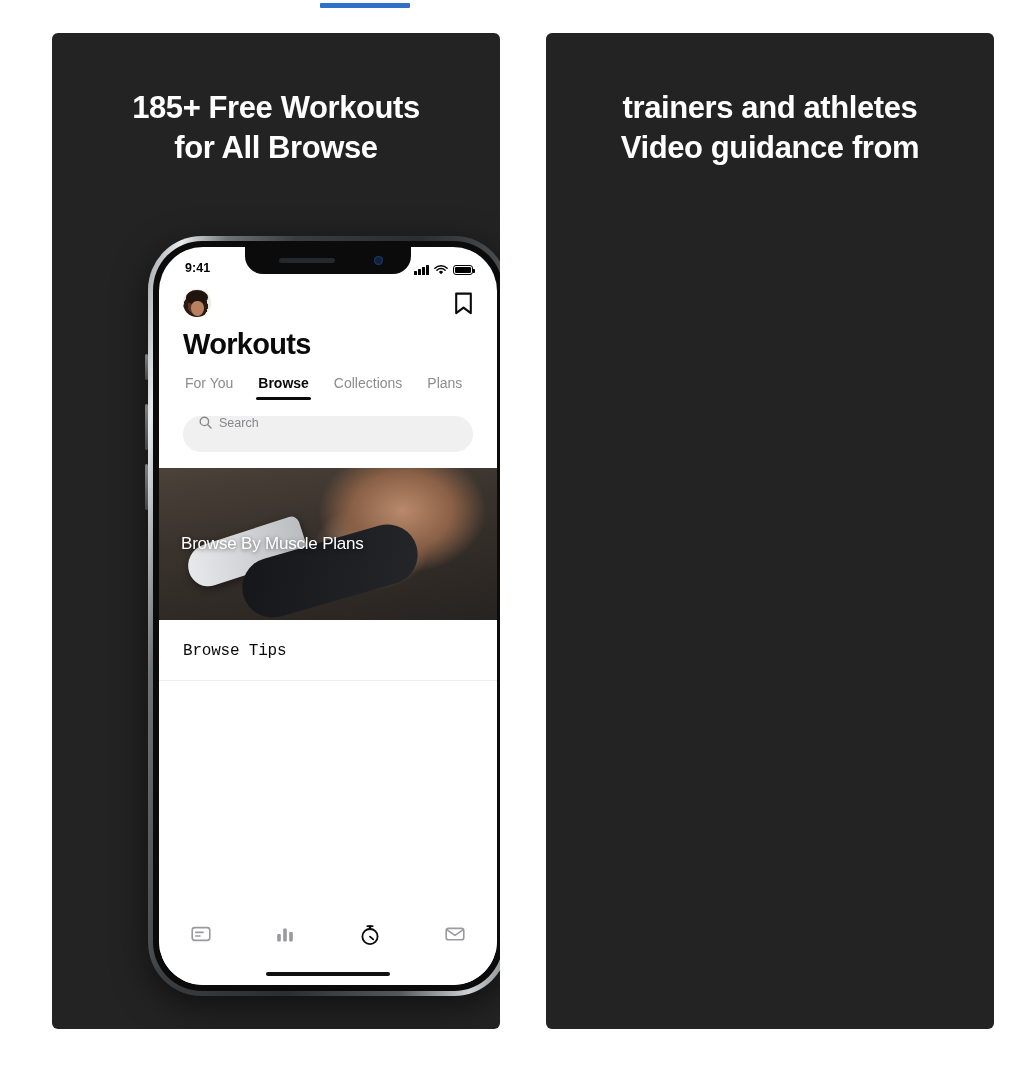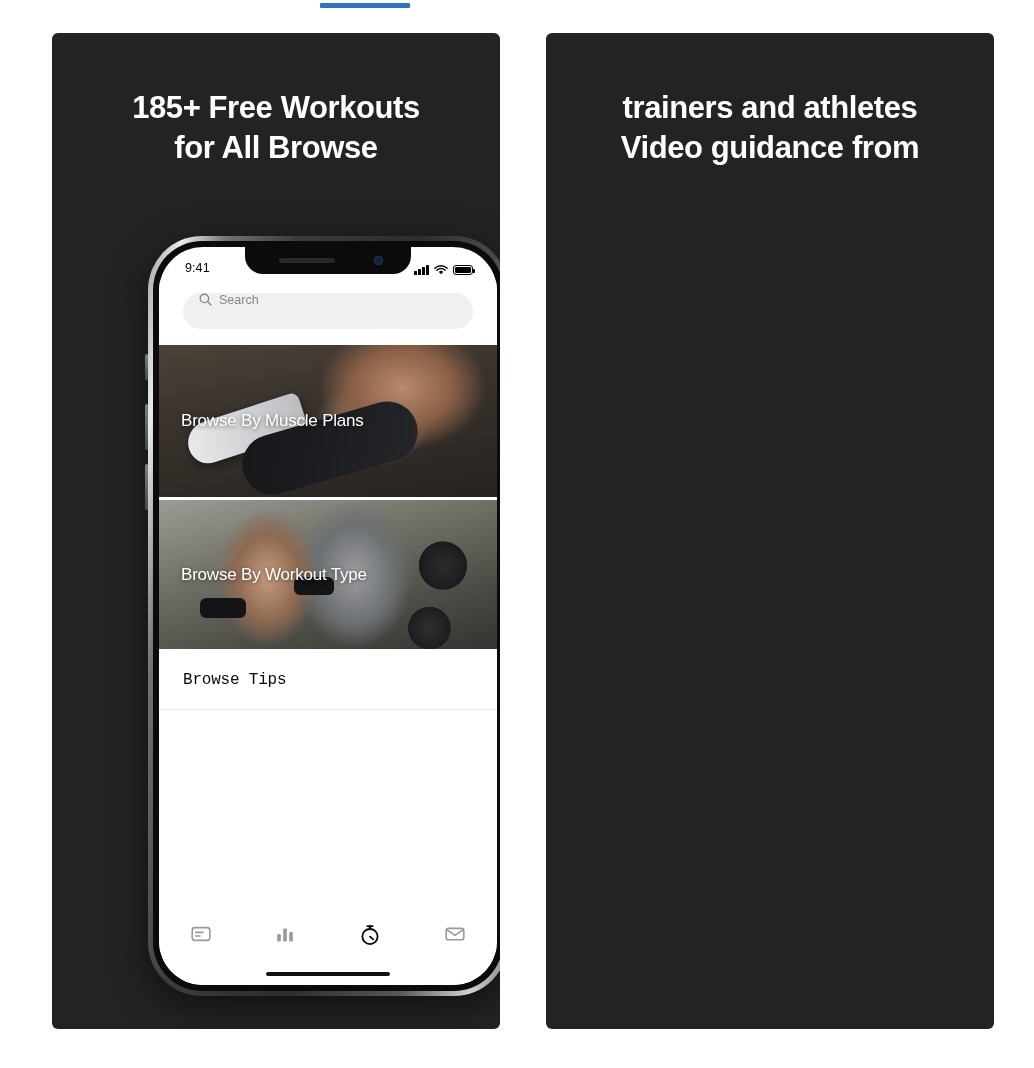--- a/index.html
+++ b/index.html
@@ -72,21 +72,21 @@
     position:absolute; right:28px; top:9px; width:9px; height:9px;
     border-radius:50%; background:#10203a;
     box-shadow:inset 0 0 2px #2e5f9e;
   }
 
   
   .statusbar {
     position:relative; height:30px; display:flex; align-items:flex-end;
     justify-content:space-between; padding:0 24px 2px 26px; z-index:7;
   }
-  .sb-time { font-size:12.5px; font-weight:normal; color:#000; letter-spacing:.1px;text-align:right; }
+  .sb-time { font-size:12.5px; font-weight:bold; color:#000; letter-spacing:.1px;text-align:right; }
   .sb-right { display:flex; align-items:flex-end; gap:5px; }
   .bars { display:flex; align-items:flex-end; gap:1.5px; height:10px; }
   .bars i { width:2.6px; background:#000; border-radius:.6px; display:block; }
   .bars i:nth-child(1){height:4px;} .bars i:nth-child(2){height:6px;}
   .bars i:nth-child(3){height:8px;} .bars i:nth-child(4){height:10px;}
   .batt {
     width:20px; height:10px; border:1.3px solid #000; border-radius:3px;
     position:relative; padding:1px;
   }
   .batt::after{content:"";position:absolute;right:-3.2px;top:3px;width:1.8px;height:4px;background:#000;border-radius:0 1px 1px 0;}
@@ -240,42 +240,56 @@
                   <path d="M2.9 6.2a5.9 5.9 0 0 1 8.2 0" stroke="#000" stroke-width="1.5" fill="none" stroke-linecap="round"></path>
                   <path d="M.9 4.2a8.8 8.8 0 0 1 12.2 0" stroke="#000" stroke-width="1.5" fill="none" stroke-linecap="round"></path>
                 </svg>
               </span>
               <span class="batt">
                   <b></b>
                 </span>
             </span>
           </div>
 
+          <div class="app-head">
+            <div class="head-row">
+              <span class="avatar"></span>
+              <span class="icon">
+                <svg width="19" height="23" viewBox="0 0 19 23">
+                  <path d="M2.2 1.6h14.6v19.6L9.5 15.6 2.2 21.2Z" fill="none" stroke="#0a0a0a" stroke-width="2.1" stroke-linejoin="round"></path>
+                </svg>
+              </span>
+            </div>
+            <div class="title">Workouts</div>
+
+            <div class="tabs">
+              <span class="tab">For You</span>
+              <span class="tab active">Browse</span>
+              <span class="tab">Collections</span>
+              <span class="tab">Plans</span>
+            </div>
+          </div>
 
           <div class="search-wrap">
             <div class="search-field">
               <span class="icon">
                 <svg width="13" height="13" viewBox="0 0 13 13">
                   <circle cx="5.4" cy="5.4" r="4.2" fill="none" stroke="#86868b" stroke-width="1.4"></circle>
                   <line x1="8.6" y1="8.6" x2="12" y2="12" stroke="#86868b" stroke-width="1.4" stroke-linecap="round"></line>
                 </svg>
               </span>
               <span class="search-ph">Search</span>
             </div>
           </div>
 
           <div class="card">
             <div class="photo-muscle"></div>
             <span class="card-label">Browse By Muscle Plans</span>
           </div>
 
-          <div class="card">
-            <div class="photo-type"></div>
-            <span class="card-label">Browse By Workout Type</span>
-          </div>
 
           <div class="tips-row">
             <span class="tips-label">Browse Tips</span>
           </div>
 
           <div class="tabbar">
             <span class="icon">
               <svg width="22" height="22" viewBox="0 0 22 22">
                 <rect x="2.2" y="4.6" width="17.6" height="12.8" rx="2.6" fill="none" stroke="#9a9a9e" stroke-width="1.6"></rect>
                 <line x1="5.8" y1="9.4" x2="13" y2="9.4" stroke="#9a9a9e" stroke-width="1.6" stroke-linecap="round"></line>

